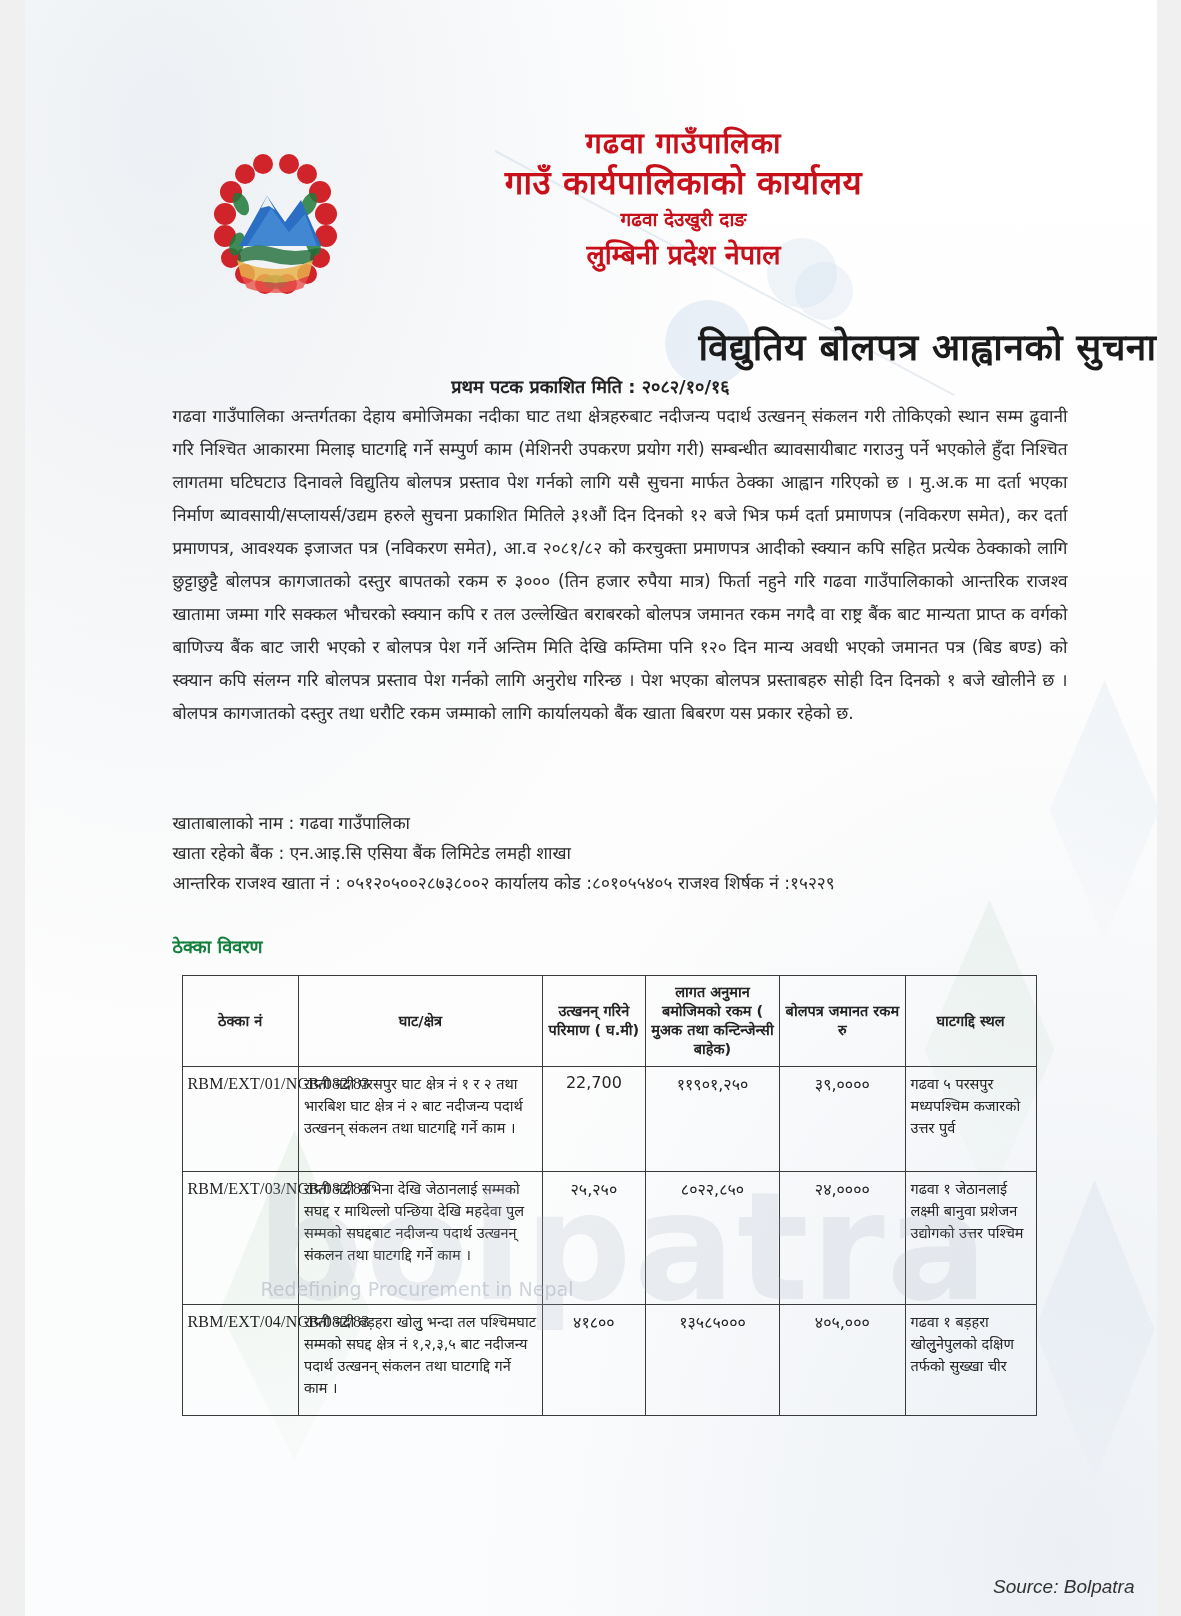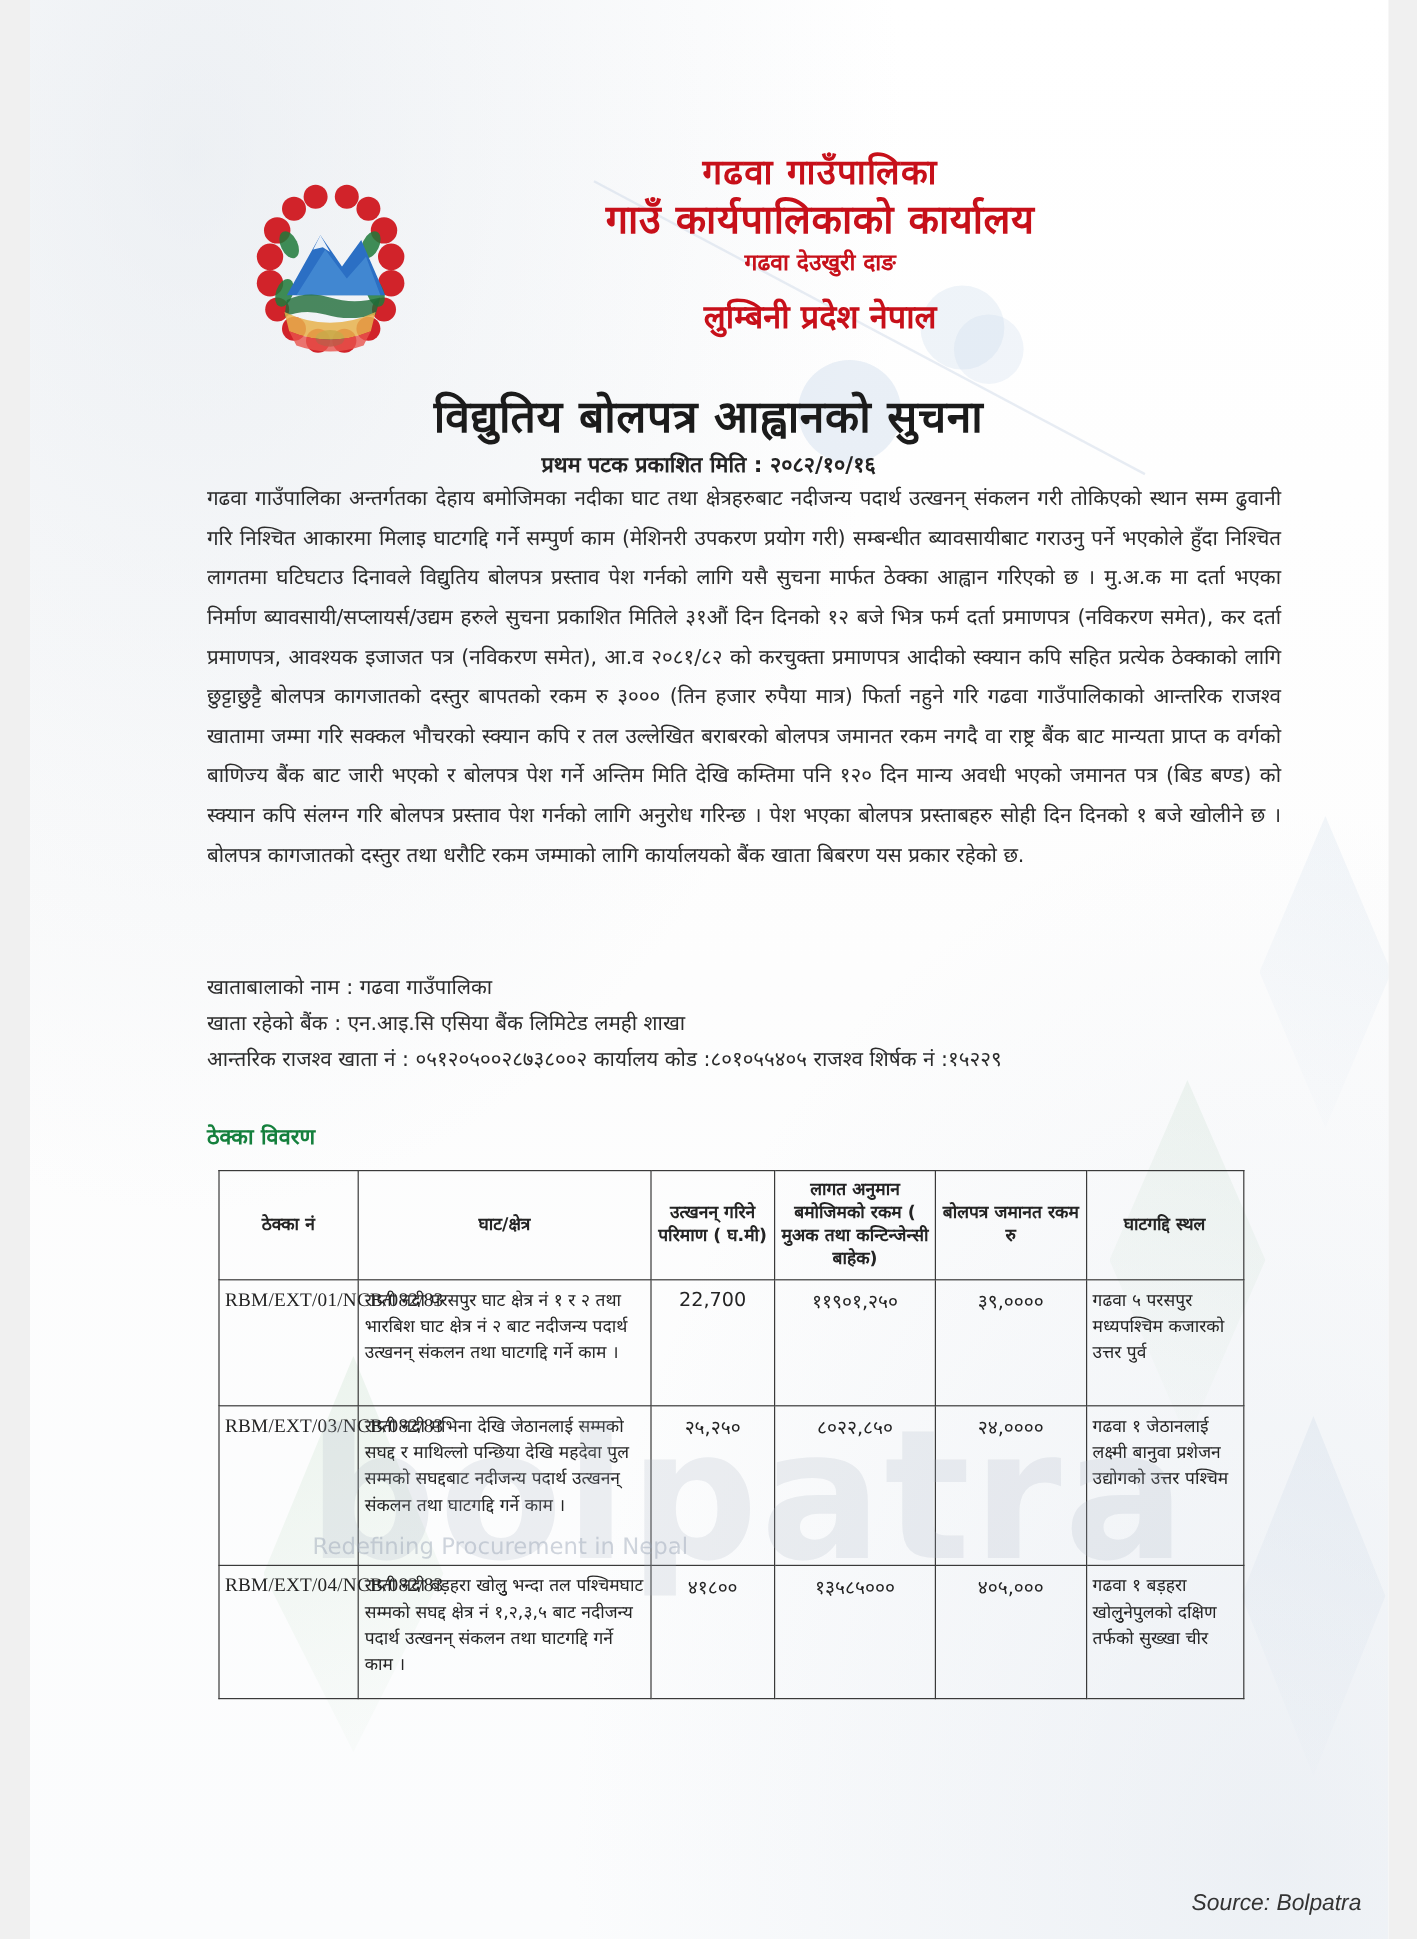--- a/index.html
+++ b/index.html
@@ -133,29 +133,29 @@
     margin-top: 2px;
   }
   .org-line3 {
     font-size: 19px;
     font-weight: 700;
     margin-top: 4px;
   }
   .org-line4 {
     font-size: 27px;
     font-weight: 700;
-    margin-top: 18px;
+    margin-top: 8px;
   }
 
   
   .doc-title {
     position: absolute;
     left: 0; right: 0;
     top: 320px;
-    text-align: center;
+    text-align: right;
     font-size: 37px;
     font-weight: 700;
     color: #1b1b1b;
     letter-spacing: 0.5px;
   }
   .doc-subtitle {
     position: absolute;
     left: 0; right: 0;
     top: 374px;
     text-align: center;

